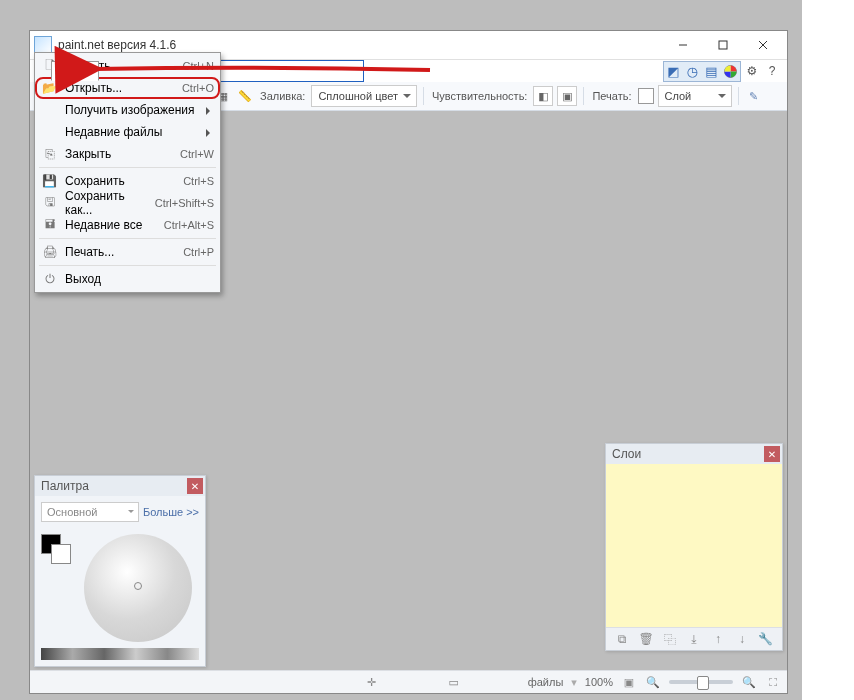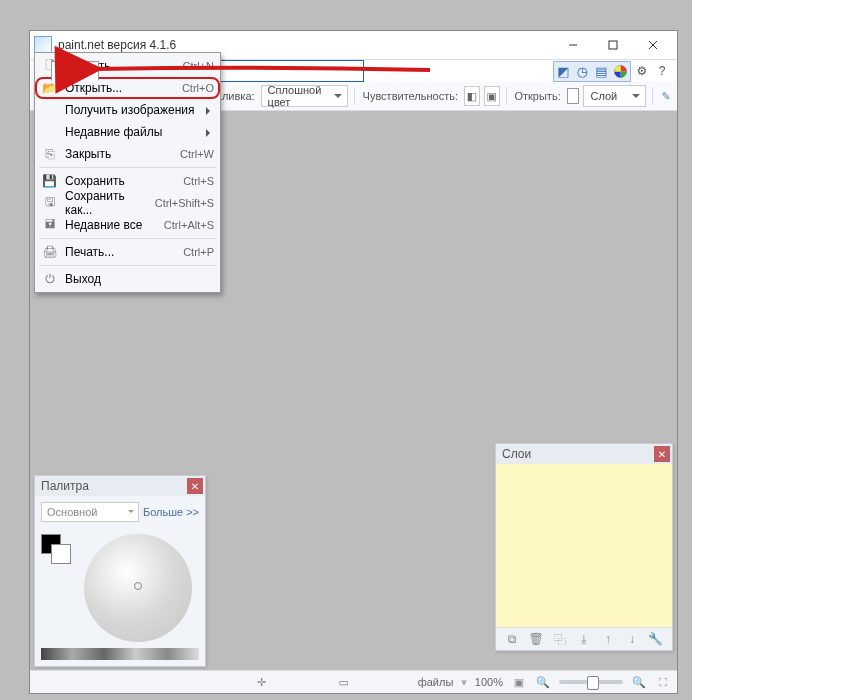--- a/index.html
+++ b/index.html
@@ -1,16 +1,16 @@
 <!DOCTYPE html>
 <html><head>
 <meta charset="utf-8">
 <style>
 html,body{margin:0;padding:0;font-family:"Segoe UI",Tahoma,sans-serif;font-size:12px;background:#fff;color:#000}
-.window{width:692px;height:700px;position:relative;overflow:hidden;background:#bdbdbd}
+.window{width:802px;height:700px;position:relative;overflow:hidden;background:#bdbdbd}
 .outer-border{position:absolute;left:29px;top:30px;right:14px;bottom:6px;border:1px solid #888;background:#fff}
 .titlebar{height:28px;background:#fff;display:flex;align-items:center;padding:0 4px;border-bottom:1px solid #e0e0e0}
 .titlebar .icon{width:16px;height:16px;margin-right:6px;background:linear-gradient(135deg,#c6e4ff,#fff);border:1px solid #6ea5d8}
 .titlebar .title{flex:1;color:#333}
 .win-controls{display:flex}
 .win-btn{width:40px;height:22px;display:flex;align-items:center;justify-content:center;cursor:pointer}
 .win-btn svg{width:10px;height:10px}
 .menubar{height:22px;background:#fff;display:flex;align-items:center;padding:0 21px;position:relative}
 .menubar-left{display:flex;align-items:center}
 .menu-item{padding:2px 8px;cursor:pointer}
@@ -188,21 +188,21 @@
       </div>
       <span class="tb-label">Заливка:</span>
       <div class="tb-select">
           <span>Сплошной цвет</span>
         </div>
       <div class="sep"></div>
       <span class="tb-label">Чувствительность:</span>
       <div class="tb-small-btn">◧</div>
       <div class="tb-small-btn">▣</div>
       <div class="sep"></div>
-      <span class="tb-label">Открыть:</span>
+      <span class="tb-label">Печать:</span>
       <div class="tb-sw"></div>
       <div class="tb-select" style="width:48px">
           <span>Слой</span>
         </div>
       <div class="sep"></div>
       <div class="tb-ic" style="color:#6a89b8">✎</div>
     </div>
 
     <div class="canvas-area">
 

